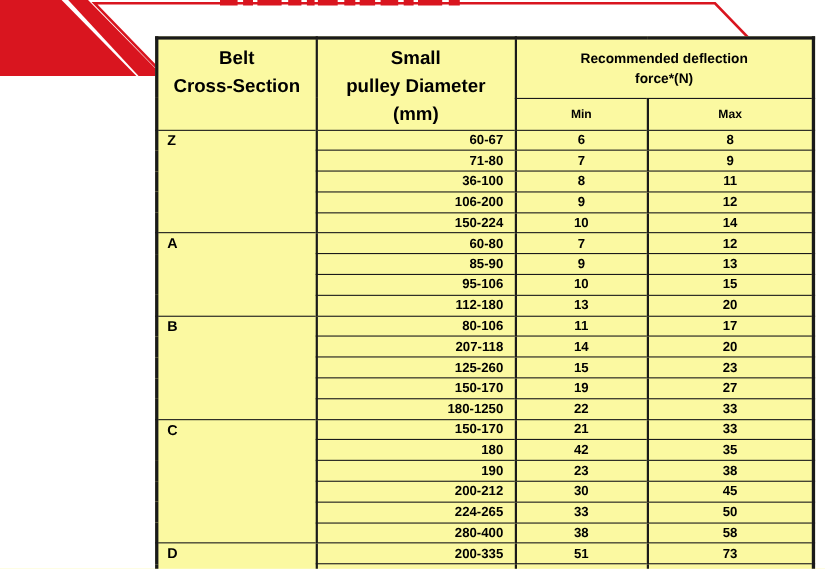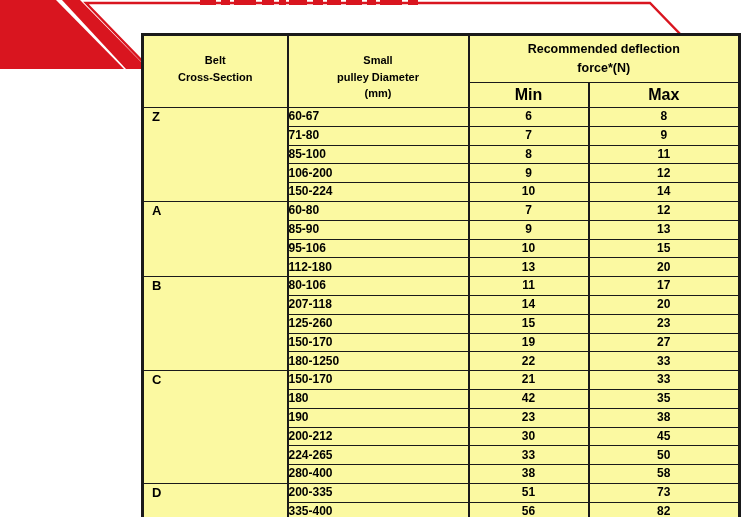--- a/index.html
+++ b/index.html
@@ -24,31 +24,31 @@
   td{
     border-top:1px solid var(--line);
     border-bottom:1px solid var(--line);
     border-left:2px solid var(--line);
     border-right:2px solid var(--line);
     font-weight:700;color:#000;
     overflow:hidden;
   }
   thead td{text-align:center;}
   .h-top{
-    vertical-align:top;padding-top:16px;
-    font-size:11px;line-height:1.5;white-space:pre-line;
+    vertical-align:top;padding-top:4px;
+    font-size:17px;line-height:1.5;white-space:pre-line;
   }
   .h-force{
     font-size:12.5px;line-height:1.5;white-space:pre-line;
     vertical-align:middle;height:44px;margin-top:28px;
   }
-  .h-minmax{font-size:16px;vertical-align:middle;height:22px;}
+  .h-minmax{font-size:11px;vertical-align:middle;height:22px;}
   tbody td{font-size:12px;height:17.8px;vertical-align:middle;padding:0;line-height:1.1;}
   .section-cell{text-align:left;padding-left:8px;padding-top:2px;vertical-align:top;font-size:13px;}
-  .diameter-cell{padding-right:10px;}
+  .diameter-cell{text-align:right;padding-right:10px;}
   .min-cell,.max-cell{text-align:center;}
 </style>
 </head>
 <body>
 
 <svg class="decor" width="750" height="517" viewBox="0 0 750 517">
   <polygon points="0,0 56,0 124,69 0,69" fill="#D9151F"></polygon>
   <polygon points="62,0 80,0 148,69 126,69" fill="#D9151F"></polygon>
   <path d="M86,3 H650 L714,69 H150 Z" fill="none" stroke-width="2.4" stroke="#D9151F"></path>
   <line x1="200" y1="2.5" x2="418" y2="2.5" stroke-width="5" stroke-dasharray="16 5 9 4 22 6 12 5 7 3 18 6 10 4 14 5" stroke="#D9151F"></line>
@@ -82,21 +82,21 @@
         <td class="diameter-cell">60-67</td>
         <td class="min-cell">6</td>
         <td class="max-cell">8</td>
       </tr>
       <tr>
         <td class="diameter-cell">71-80</td>
         <td class="min-cell">7</td>
         <td class="max-cell">9</td>
       </tr>
       <tr>
-        <td class="diameter-cell">85-100</td>
+        <td class="diameter-cell">36-100</td>
         <td class="min-cell">8</td>
         <td class="max-cell">11</td>
       </tr>
       <tr>
         <td class="diameter-cell">106-200</td>
         <td class="min-cell">9</td>
         <td class="max-cell">12</td>
       </tr>
       <tr>
         <td class="diameter-cell">150-224</td>

